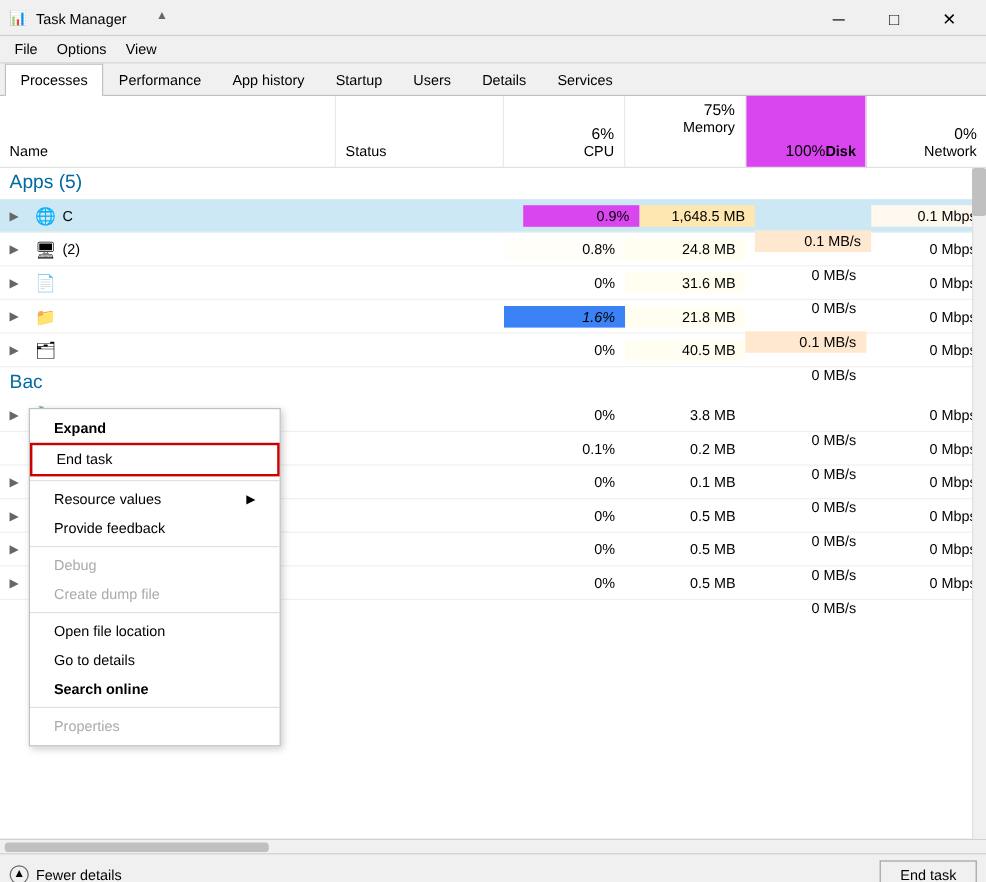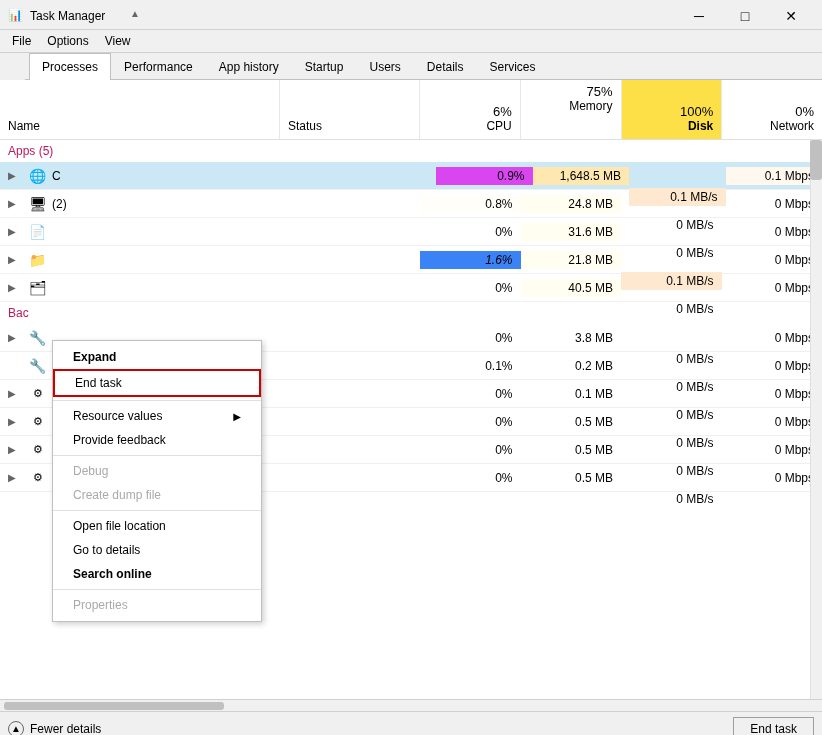--- a/index.html
+++ b/index.html
@@ -12,39 +12,39 @@
     }
     .title-bar-left { display: flex; align-items: center; gap: 6px; }
     .title-bar-icon { width: 16px; height: 16px; }
     .title-bar-title { font-size: 12px; }
     .title-bar-controls { display: flex; gap: 0; }
     .title-btn { width: 46px; height: 30px; border: none; background: transparent; cursor: pointer; font-size: 14px; display: flex; align-items: center; justify-content: center; }
 
     .menu-bar { display: flex; gap: 0; padding: 2px 4px; background: #f0f0f0; border-bottom: 1px solid #d0d0d0; }
     .menu-item { padding: 2px 8px; cursor: pointer; font-size: 12px; }
 
-    .tabs { display: flex; background: #f0f0f0; border-bottom: 1px solid #c0c0c0; padding: 0 4px; margin-left: 25px; }
+    .tabs { display: flex; background: #f0f0f0; border-bottom: 1px solid #c0c0c0; padding: 0 4px; }
     .tab { padding: 6px 12px; cursor: pointer; font-size: 12px; border: 1px solid transparent; border-bottom: none; margin-bottom: -1px; }
     .tab.active { background: white; border-color: #c0c0c0; border-bottom-color: white; }
 
     .main { background: white; display: flex; flex-direction: column; height: calc(735px - 30px - 24px - 28px - 34px); }
 
     .column-header { display: flex; align-items: stretch; border-bottom: 1px solid #e0e0e0; background: white; min-height: 60px; }
     .col-name { flex: 0 0 280px; padding: 4px 8px; display: flex; align-items: flex-end; padding-bottom: 6px; border-right: 1px solid #e8e8e8; }
     .col-status { flex: 0 0 140px; padding: 4px 8px; display: flex; align-items: flex-end; padding-bottom: 6px; border-right: 1px solid #e8e8e8; }
     .col-cpu { flex: 1; padding: 4px 8px; display: flex; flex-direction: column; align-items: flex-end; justify-content: flex-end; padding-bottom: 6px; border-right: 1px solid #e8e8e8; }
     .col-memory { flex: 1; padding: 4px 8px; display: flex; flex-direction: column; align-items: flex-end; justify-content: flex-start; padding-bottom: 6px; border-right: 1px solid #e8e8e8; }
-    .col-disk { flex: 1; padding: 4px 8px; display: flex; flex-direction: column; align-items: flex-end; justify-content: flex-end; padding-bottom: 6px; background: #fde047; border-right: 1px solid #e8e8e8; }
+    .col-disk { flex: 1; padding: 4px 8px; display: flex; flex-direction: row; align-items: flex-end; justify-content: flex-end; padding-bottom: 6px; background: #d946ef; border-right: 1px solid #e8e8e8; }
     .col-network { flex: 1; padding: 4px 8px; display: flex; flex-direction: column; align-items: flex-end; justify-content: flex-end; padding-bottom: 6px; }
     .col-pct { font-size: 13px; font-weight: 400; }
     .col-label { font-size: 12px; }
     .col-disk .col-label { font-weight: 600; }
 
     .table-body { flex: 1; overflow-y: auto; overflow-x: hidden; position: relative; }
-    .section-header { color: #be185d; padding: 4px 8px; font-size: 12px; font-weight: 400; display: flex; align-items: flex-start; }
+    .section-header { color: #0369a1; padding: 4px 8px; font-size: 16px; font-weight: 400; display: flex; align-items: flex-start; }
 
     .process-row { display: flex; align-items: center; height: 28px; border-bottom: 1px solid #f0f0f0; cursor: pointer; position: relative; }
     .process-row.selected-context { background: #cce8f4; }
 
     .proc-name { flex: 0 0 280px; padding: 2px 8px; display: flex; align-items: center; gap: 6px; overflow: hidden; white-space: nowrap; text-overflow: ellipsis; }
     .proc-expand { width: 16px; color: #666; font-size: 10px; }
     .proc-icon { width: 16px; height: 16px; display: flex; align-items: center; justify-content: center; font-size: 14px; }
     .proc-title { overflow: hidden; text-overflow: ellipsis; white-space: nowrap; }
     .proc-status { flex: 0 0 140px; padding: 2px 8px; color: #666; }
     .proc-cpu { flex: 1; padding: 2px 8px; text-align: right; }
@@ -56,21 +56,21 @@
     .scrollbar-thumb { position: absolute; top: 0; right: 0; width: 12px; height: 40px; background: #c0c0c0; border-radius: 3px; }
 
     .bottom-bar { display: flex; align-items: center; justify-content: space-between; background: #f0f0f0; border-top: 1px solid #d0d0d0; padding: 4px 8px; height: 34px; }
     .fewer-details { display: flex; align-items: center; gap: 6px; cursor: pointer; }
     .end-task-btn { padding: 4px 16px; background: #f0f0f0; border: 1px solid #a0a0a0; cursor: pointer; font-size: 12px; }
 
     .hscroll { height: 12px; background: #f0f0f0; border-top: 1px solid #d0d0d0; display: flex; align-items: center; }
     .hscroll-thumb { margin-left: 4px; width: 220px; height: 8px; background: #c0c0c0; border-radius: 3px; }
 
     
-    .context-menu { position: absolute; left: 52px; top: 200px; background: white; border: 1px solid #c0c0c0; box-shadow: 2px 2px 6px rgba(0,0,0,0.2); width: 210px; z-index: 100; padding: 4px 0; }
+    .context-menu { position: absolute; left: 24px; top: 200px; background: white; border: 1px solid #c0c0c0; box-shadow: 2px 2px 6px rgba(0,0,0,0.2); width: 210px; z-index: 100; padding: 4px 0; }
     .ctx-item { padding: 5px 20px; cursor: pointer; font-size: 12px; display: flex; align-items: center; justify-content: space-between; }
     .ctx-item.bold { font-weight: 700; }
     .ctx-item.disabled { color: #aaa; cursor: default; }
     .ctx-separator { height: 1px; background: #e0e0e0; margin: 3px 0; }
     .ctx-arrow { font-size: 10px; }
 
     .highlighted-border { border: 2px solid #cc0000; }
   </style>
 </head>
 <body>

